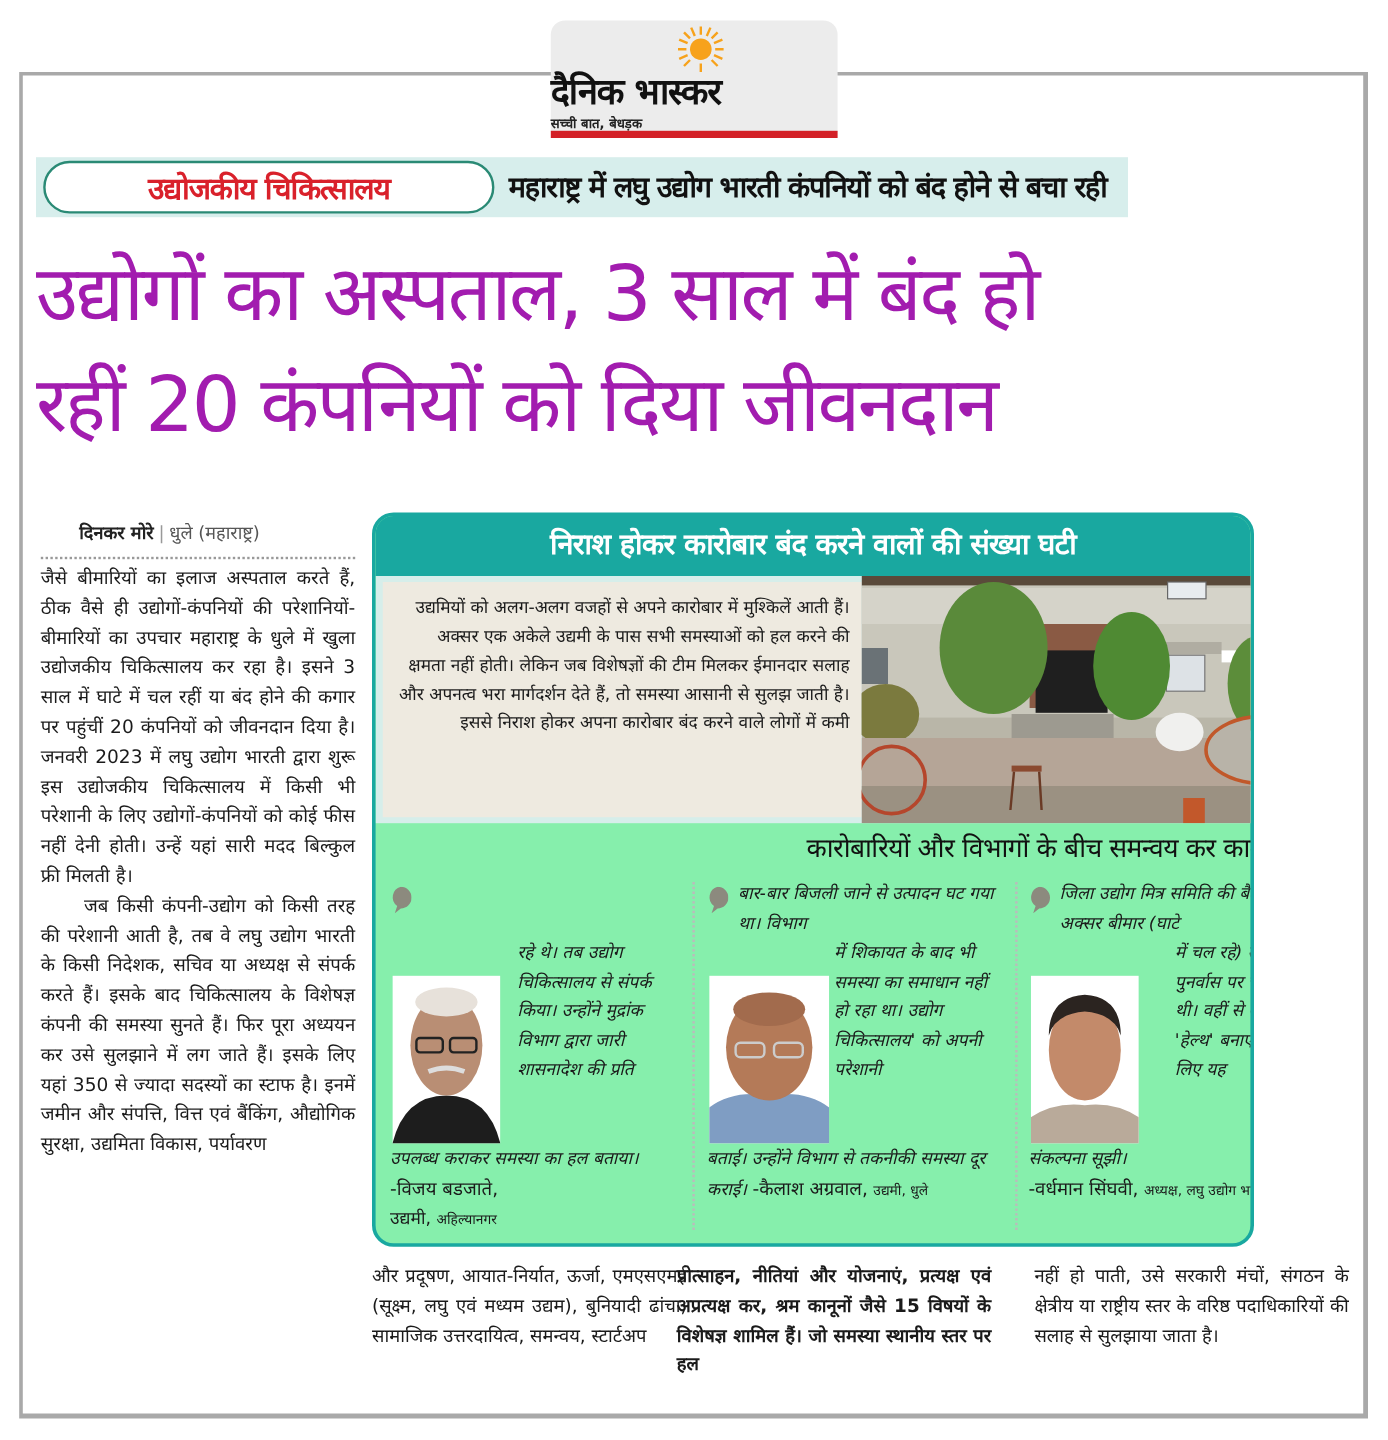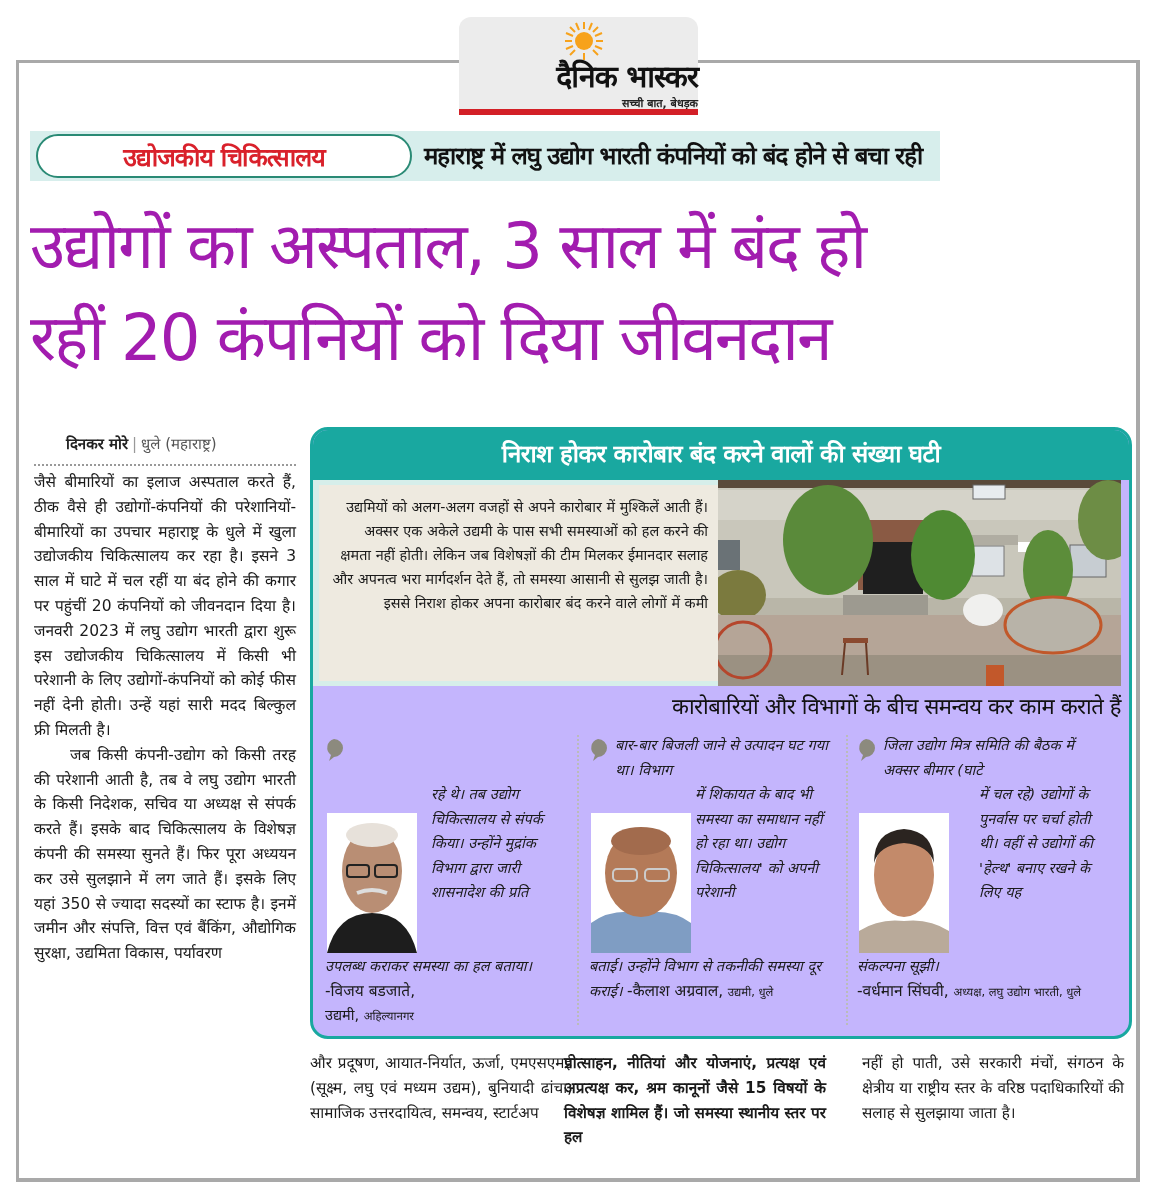--- a/index.html
+++ b/index.html
@@ -1,21 +1,21 @@
 <!DOCTYPE html>
 <html><head>
 <meta charset="utf-8">
 <style>
   * { box-sizing: border-box; margin: 0; padding: 0; }
   html, body { width: 1157px; height: 1200px; background: #ffffff; overflow: hidden; }
   body { position: relative; font-family: "DejaVu Sans", sans-serif; color: #111; }
 
   .frame { position: absolute; left: 16px; top: 60px; width: 1124px; height: 1122px; border: 3px solid #a9a9a9; border-right-width: 4px; border-bottom-width: 4px; background: #fff; }
 
-  .masthead { position: absolute; left: 459px; top: 17px; width: 239px; height: 93px; background: #ececec; border-radius: 12px 12px 0 0; text-align: right; z-index: 2; }
+  .masthead { position: absolute; left: 459px; top: 17px; width: 239px; height: 93px; background: #ececec; border-radius: 12px 12px 0 0; text-align: left; z-index: 2; }
   .masthead .sun { position: absolute; left: 105px; top: 4px; width: 40px; height: 40px; }
   .masthead .brand { position: absolute; left: 0; right: 0; top: 38px; font-family: "DejaVu Sans", sans-serif; font-weight: bold; font-size: 30px; letter-spacing: -1px; color: #111; }
   .masthead .tagline { position: absolute; left: 0; right: 0; top: 78px; font-size: 11px; font-weight: bold; color: #222; }
   .masthead .redbar { position: absolute; left: 0; right: 0; bottom: -5px; height: 6px; background: #d32027; }
 
   .kicker-row { position: absolute; left: 30px; top: 131px; width: 910px; height: 50px; background: #d7eeec; }
   .kicker-pill { position: absolute; left: 6px; top: 3px; width: 376px; height: 44px; border: 2px solid #2a8a75; border-radius: 24px; background: #fff; display: flex; align-items: center; justify-content: center; }
   .kicker-pill span { color: #d9212b; font-weight: bold; font-size: 25px; font-family: "DejaVu Sans", sans-serif; letter-spacing: -1px; }
   .kicker-sub { position: absolute; left: 394px; top: 7px; right: 6px; font-weight: bold; font-size: 24px; letter-spacing: -1px; color: #111; white-space: nowrap; }
 
@@ -23,21 +23,21 @@
 
   .byline { position: absolute; left: 66px; top: 433px; font-size: 15px; color: #222; white-space: nowrap; }
   .byline .name { font-weight: bold; }
   .byline .sep { color: #999; margin: 0 4px; }
   .byline .place { color: #555; }
   .dotrule { position: absolute; left: 34px; top: 464px; width: 262px; border-top: 2px dotted #999; }
 
   .col-left { position: absolute; left: 34px; top: 470px; width: 262px; font-size: 15.5px; line-height: 24.8px; text-align: justify; color: #1a1a1a; }
   .col-left p.indent { text-indent: 36px; }
 
-  .teal-box { position: absolute; left: 310px; top: 427px; width: 822px; height: 612px; border: 3px solid #19a8a0; border-radius: 18px; background: #c4b5fd; overflow: hidden; }
+  .teal-box { position: absolute; left: 310px; top: 427px; width: 735px; height: 612px; border: 3px solid #19a8a0; border-radius: 18px; background: #86efac; overflow: hidden; }
   .teal-head { height: 50px; background: #19a8a0; color: #fff; font-weight: bold; font-size: 24px; text-align: center; line-height: 48px; letter-spacing: -0.5px; }
   .upper { position: absolute; left: 0; top: 50px; width: 808px; height: 206px; background: #d6eeea; text-align: right; }
   .beige { position: absolute; left: 6px; top: 5px; width: 399px; height: 196px; background: #eeeae0; padding: 10px 10px 0 10px; font-size: 14.4px; line-height: 24px; color: #1a1a1a; }
   .photo { position: absolute; left: 405px; top: 0; width: 403px; height: 206px; overflow: hidden; }
 
   .section-title { position: absolute; left: 0; top: 260px; width: 808px; text-align: right; font-weight: normal; font-size: 22px; letter-spacing: -0.5px; color: #111; }
 
   .quote { position: absolute; top: 303px; width: 255px; height: 300px; font-size: 14.5px; line-height: 24.6px; font-style: italic; color: #1a1a1a; }
   .quote .qmark { position: absolute; left: 4px; top: 6px; width: 18px; height: 22px; }
   .quote .para-top { position: absolute; left: 30px; top: 0; right: 4px; }

